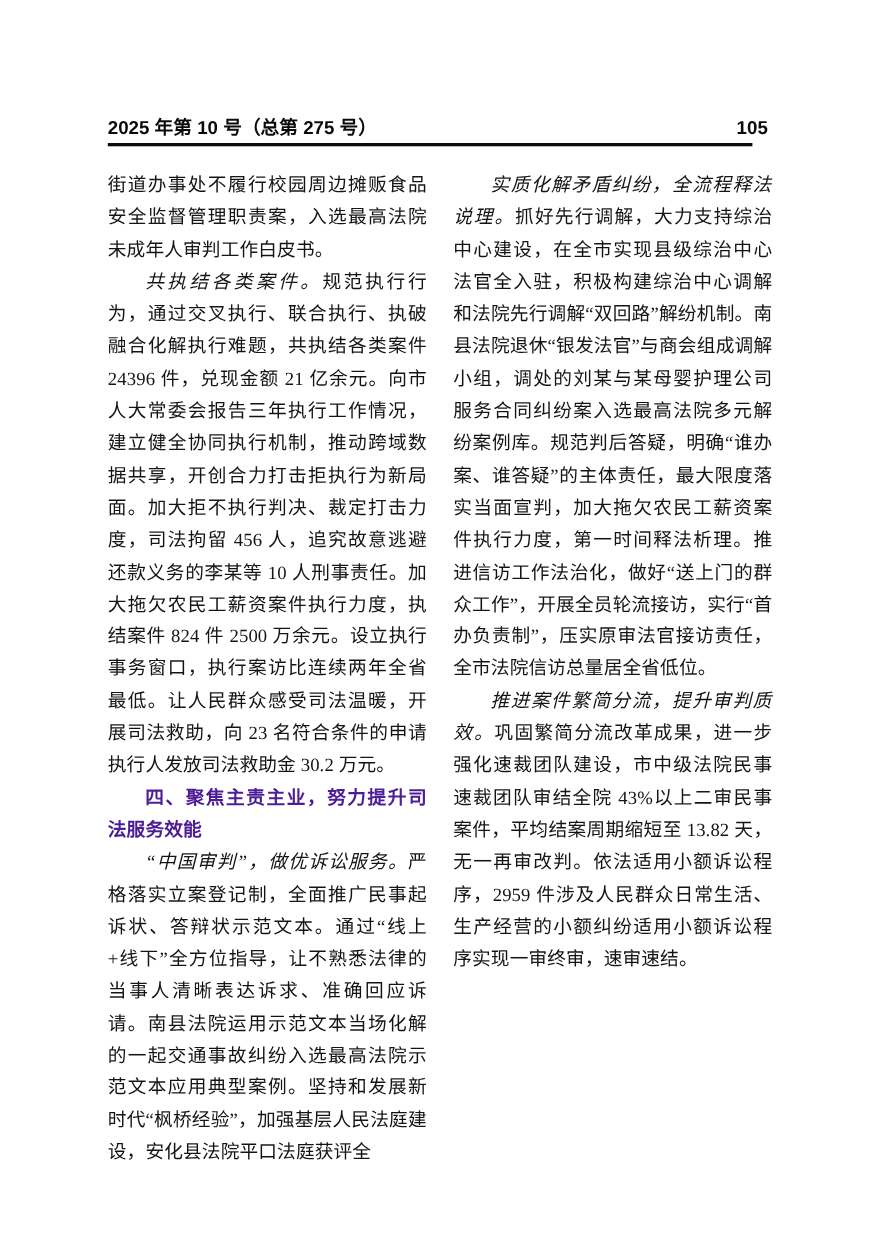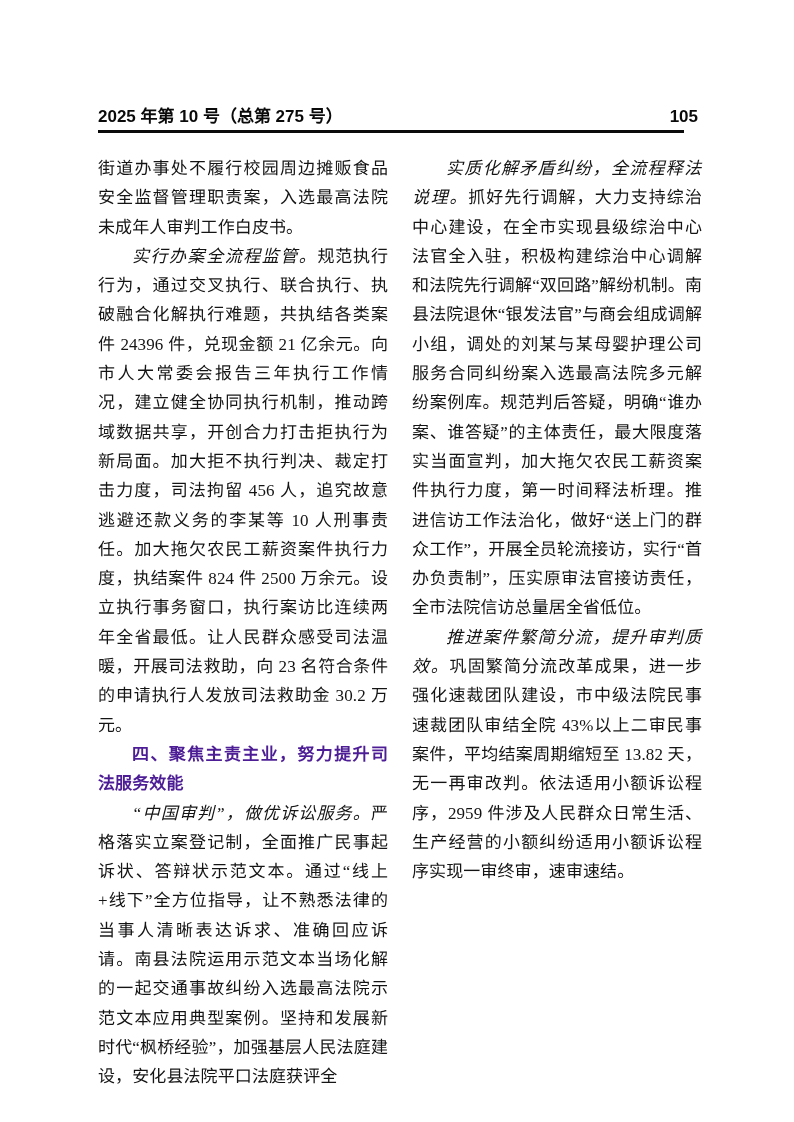--- a/index.html
+++ b/index.html
@@ -83,21 +83,21 @@
   <div class="running-head">
     <span>2025 年第 10 号（总第 275 号）</span>
     <span>105</span>
   </div>
 
   <div class="head-rule"></div>
 
   <div class="article">
     <div class="col">
         <p class="para continuation"><span class="seg-normal">街道办事处不履行校园周边摊贩食品安全监督管理职责案，入选最高法院未成年人审判工作白皮书。</span></p>
-        <p class="para body"><span class="seg-lead">实行办案全流程监管。</span><span class="seg-normal">规范执行行为，通过交叉执行、联合执行、执破融合化解执行难题，共执结各类案件 24396 件，兑现金额 21 亿余元。向市人大常委会报告三年执行工作情况，建立健全协同执行机制，推动跨域数据共享，开创合力打击拒执行为新局面。加大拒不执行判决、裁定打击力度，司法拘留 456 人，追究故意逃避还款义务的李某等 10 人刑事责任。加大拖欠农民工薪资案件执行力度，执结案件 824 件 2500 万余元。设立执行事务窗口，执行案访比连续两年全省最低。让人民群众感受司法温暖，开展司法救助，向 23 名符合条件的申请执行人发放司法救助金 30.2 万元。</span></p>
+        <p class="para body"><span class="seg-lead">共执结各类案件。</span><span class="seg-normal">规范执行行为，通过交叉执行、联合执行、执破融合化解执行难题，共执结各类案件 24396 件，兑现金额 21 亿余元。向市人大常委会报告三年执行工作情况，建立健全协同执行机制，推动跨域数据共享，开创合力打击拒执行为新局面。加大拒不执行判决、裁定打击力度，司法拘留 456 人，追究故意逃避还款义务的李某等 10 人刑事责任。加大拖欠农民工薪资案件执行力度，执结案件 824 件 2500 万余元。设立执行事务窗口，执行案访比连续两年全省最低。让人民群众感受司法温暖，开展司法救助，向 23 名符合条件的申请执行人发放司法救助金 30.2 万元。</span></p>
         <p class="para heading"><span class="seg-normal">四、聚焦主责主业，努力提升司法服务效能</span></p>
         <p class="para body"><span class="seg-lead">“中国审判”，做优诉讼服务。</span><span class="seg-normal">严格落实立案登记制，全面推广民事起诉状、答辩状示范文本。通过“线上+线下”全方位指导，让不熟悉法律的当事人清晰表达诉求、准确回应诉请。南县法院运用示范文本当场化解的一起交通事故纠纷入选最高法院示范文本应用典型案例。坚持和发展新时代“枫桥经验”，加强基层人民法庭建设，安化县法院平口法庭获评全</span></p>
       </div>
     <div class="col">
         <p class="para body"><span class="seg-lead">实质化解矛盾纠纷，全流程释法说理。</span><span class="seg-normal">抓好先行调解，大力支持综治中心建设，在全市实现县级综治中心法官全入驻，积极构建综治中心调解和法院先行调解“双回路”解纷机制。南县法院退休“银发法官”与商会组成调解小组，调处的刘某与某母婴护理公司服务合同纠纷案入选最高法院多元解纷案例库。规范判后答疑，明确“谁办案、谁答疑”的主体责任，最大限度落实当面宣判，加大拖欠农民工薪资案件执行力度，第一时间释法析理。推进信访工作法治化，做好“送上门的群众工作”，开展全员轮流接访，实行“首办负责制”，压实原审法官接访责任，全市法院信访总量居全省低位。</span></p>
         <p class="para body"><span class="seg-lead">推进案件繁简分流，提升审判质效。</span><span class="seg-normal">巩固繁简分流改革成果，进一步强化速裁团队建设，市中级法院民事速裁团队审结全院 43%以上二审民事案件，平均结案周期缩短至 13.82 天，无一再审改判。依法适用小额诉讼程序，2959 件涉及人民群众日常生活、生产经营的小额纠纷适用小额诉讼程序实现一审终审，速审速结。</span></p>
       </div>
   </div>
 
 </div>

